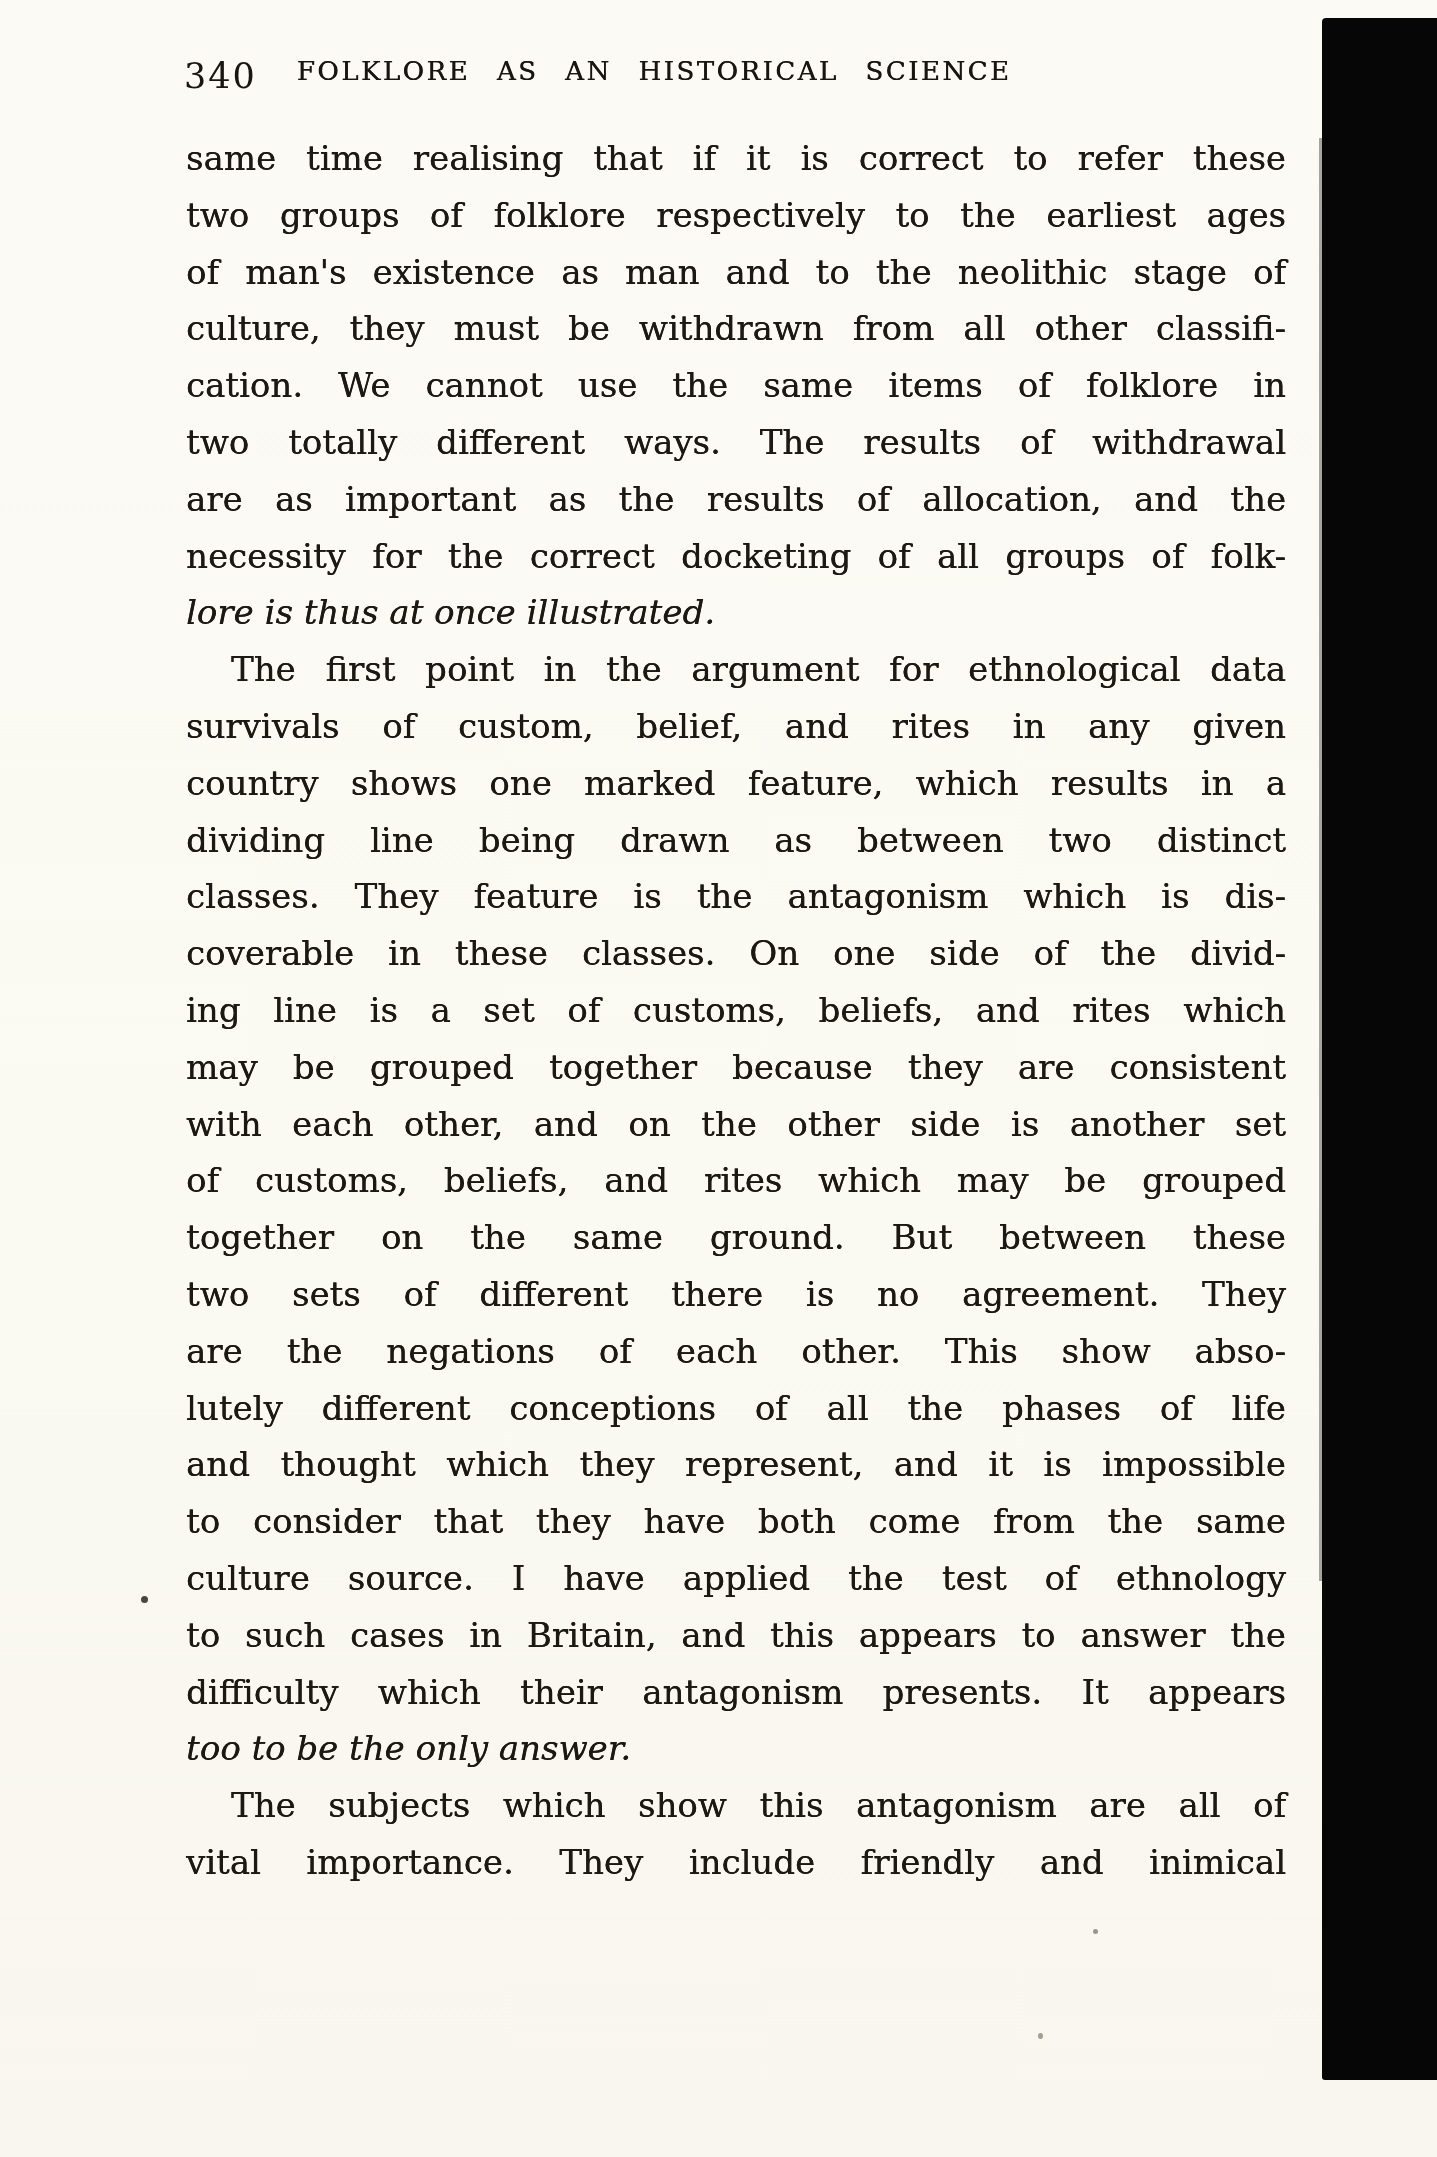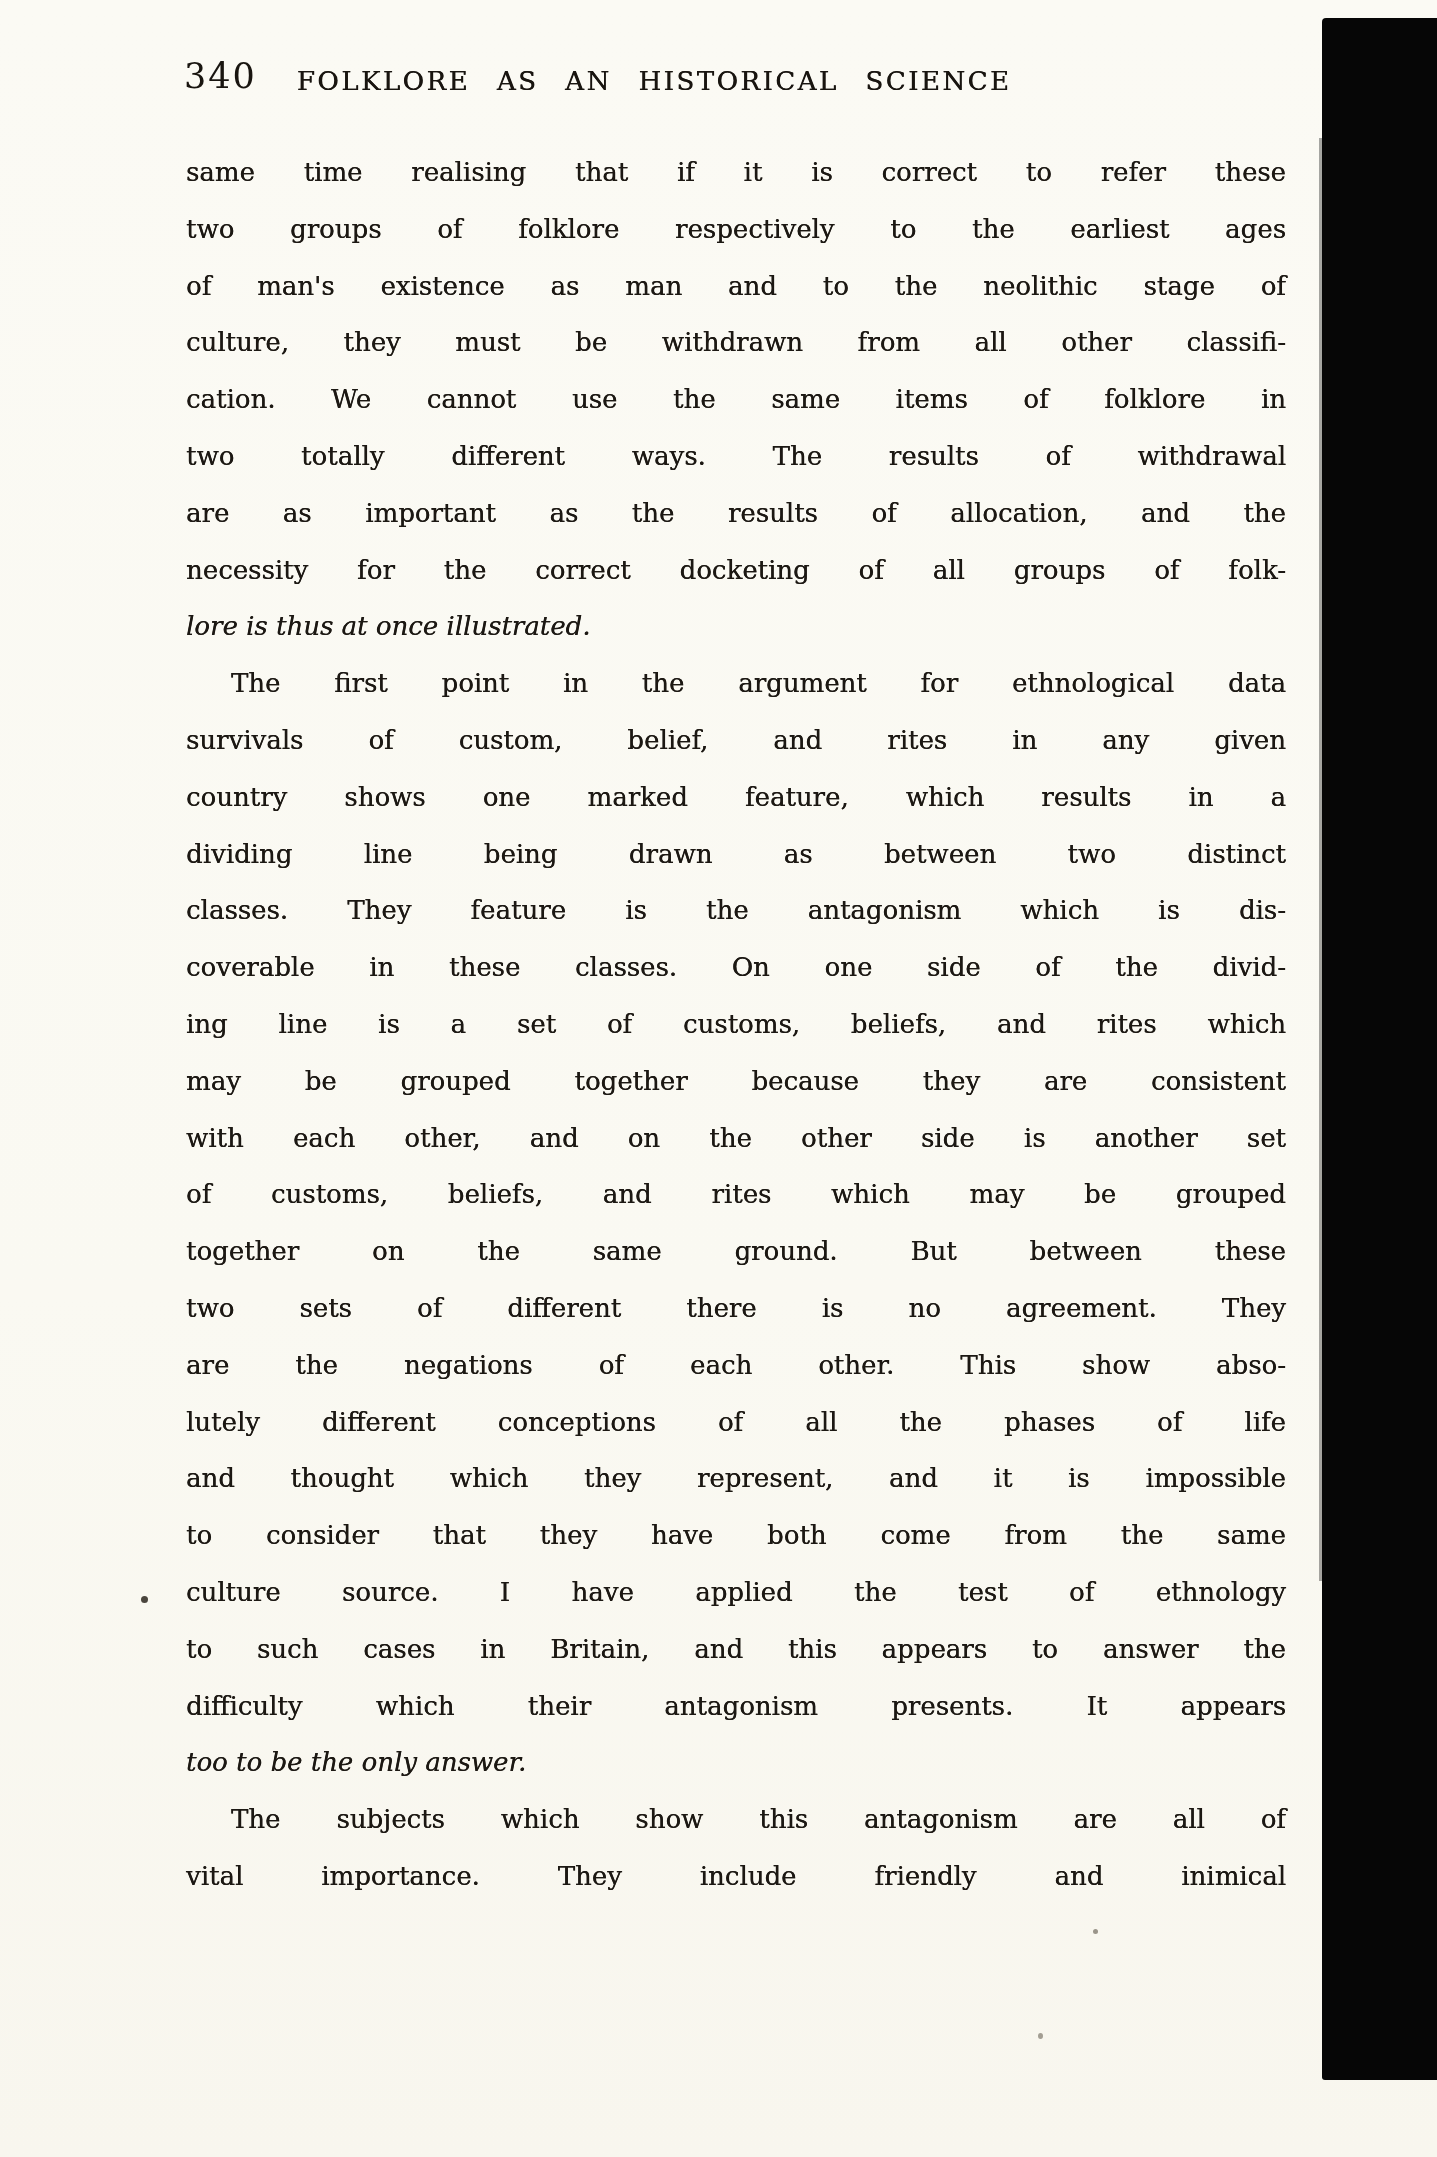--- a/index.html
+++ b/index.html
@@ -33,41 +33,41 @@
     top: 120px;
     width: 3px;
     height: 70%;
     background: rgba(6,6,6,0.35);
   }
   .header {
     position: absolute;
     left: 184px;
     top: 56px;
     display: flex;
-    align-items: flex-end;
+    align-items: flex-start;
     color: #191510;
     white-space: nowrap;
   }
   .pagenum {
     font-size: 35px;
     letter-spacing: 2px;
     margin-right: 40px;
   }
   .running-title {
     font-size: 26px;
     letter-spacing: 2.5px;
     word-spacing: 16px;
     text-shadow: 0.4px 0 0 currentColor;
   }
   .body-text {
     position: absolute;
     left: 186px;
-    top: 144px;
+    top: 130px;
     width: 1100px;
-    font-size: 26px;
+    font-size: 34px;
     line-height: 56.8px;
     color: #1c1813;
   }
   .line {
     height: 56.8px;
     text-align: justify;
     text-align-last: justify;
     text-shadow: 0.25px 0 0 currentColor;
   }
   .line.pend { text-align-last: left; font-style: italic; }

